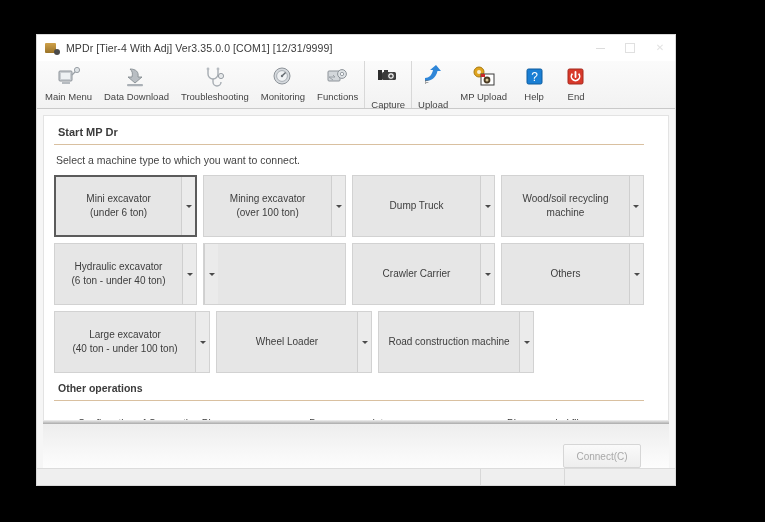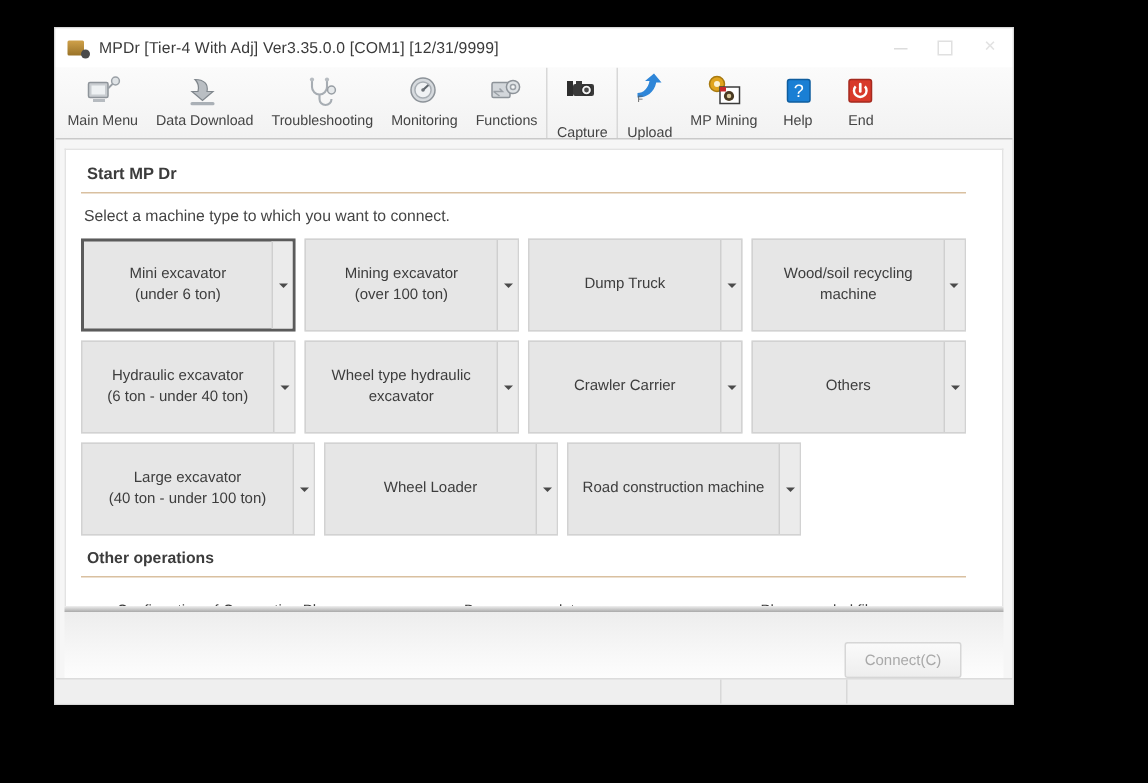--- a/index.html
+++ b/index.html
@@ -9,21 +9,21 @@
     width: 765px;
     height: 522px;
     overflow: hidden;
     font-family: "Liberation Sans", sans-serif;
   }
 
   
   #app-window {
     position: absolute;
     left: 36px;
-    top: 18px;
+    top: 34px;
     width: 640px;
     height: 452px;
     background: #f6f6f6;
     border: 1px solid #d9d9d9;
     box-sizing: border-box;
     display: flex;
     flex-direction: column;
   }
 
   
@@ -393,21 +393,21 @@
       <div class="tb-ico">
         <svg width="26" height="22" viewBox="0 0 26 22">
           <circle cx="8" cy="6" r="5" fill="#e0a41e" stroke="#a87a10"></circle>
           <circle cx="8" cy="6" r="2" fill="#fbf1d4"></circle>
           <rect x="10" y="8" width="13" height="11" fill="#ffffff" stroke="#3c3c3c"></rect>
           <circle cx="16" cy="14" r="3.4" fill="#4a3a22"></circle>
           <circle cx="16" cy="14" r="1.5" fill="#d8c79a"></circle>
           <rect x="10" y="8" width="4" height="3" fill="#c9282a"></rect>
         </svg>
       </div>
-      <div class="tb-label">MP Mining</div>
+      <div class="tb-label">MP Upload</div>
     </div>
 
 
     <div class="tb-item">
       <div class="tb-ico">
         <svg width="24" height="22" viewBox="0 0 24 22">
           <rect x="5" y="3" width="15" height="15" rx="1.5" fill="#1a7fd4" stroke="#0f5d9e"></rect>
           <text x="12.5" y="14.5" font-size="12" fill="#ffffff" text-anchor="middle" font-family="Liberation Sans, sans-serif">?</text>
         </svg>
       </div>
@@ -477,23 +477,20 @@
         <div class="machine-btn">
           <div class="mb-label">
             <span>Hydraulic excavator</span>
             <span>(6 ton - under 40 ton)</span>
           </div>
           <div class="mb-arrow">
               <div class="caret"></div>
             </div>
         </div>
         <div class="machine-btn">
-          <div class="mb-label">
-            <span>Wheel type hydraulic excavator</span>
-          </div>
           <div class="mb-arrow">
               <div class="caret"></div>
             </div>
         </div>
         <div class="machine-btn">
           <div class="mb-label">
             <span>Crawler Carrier</span>
           </div>
           <div class="mb-arrow">
               <div class="caret"></div>

